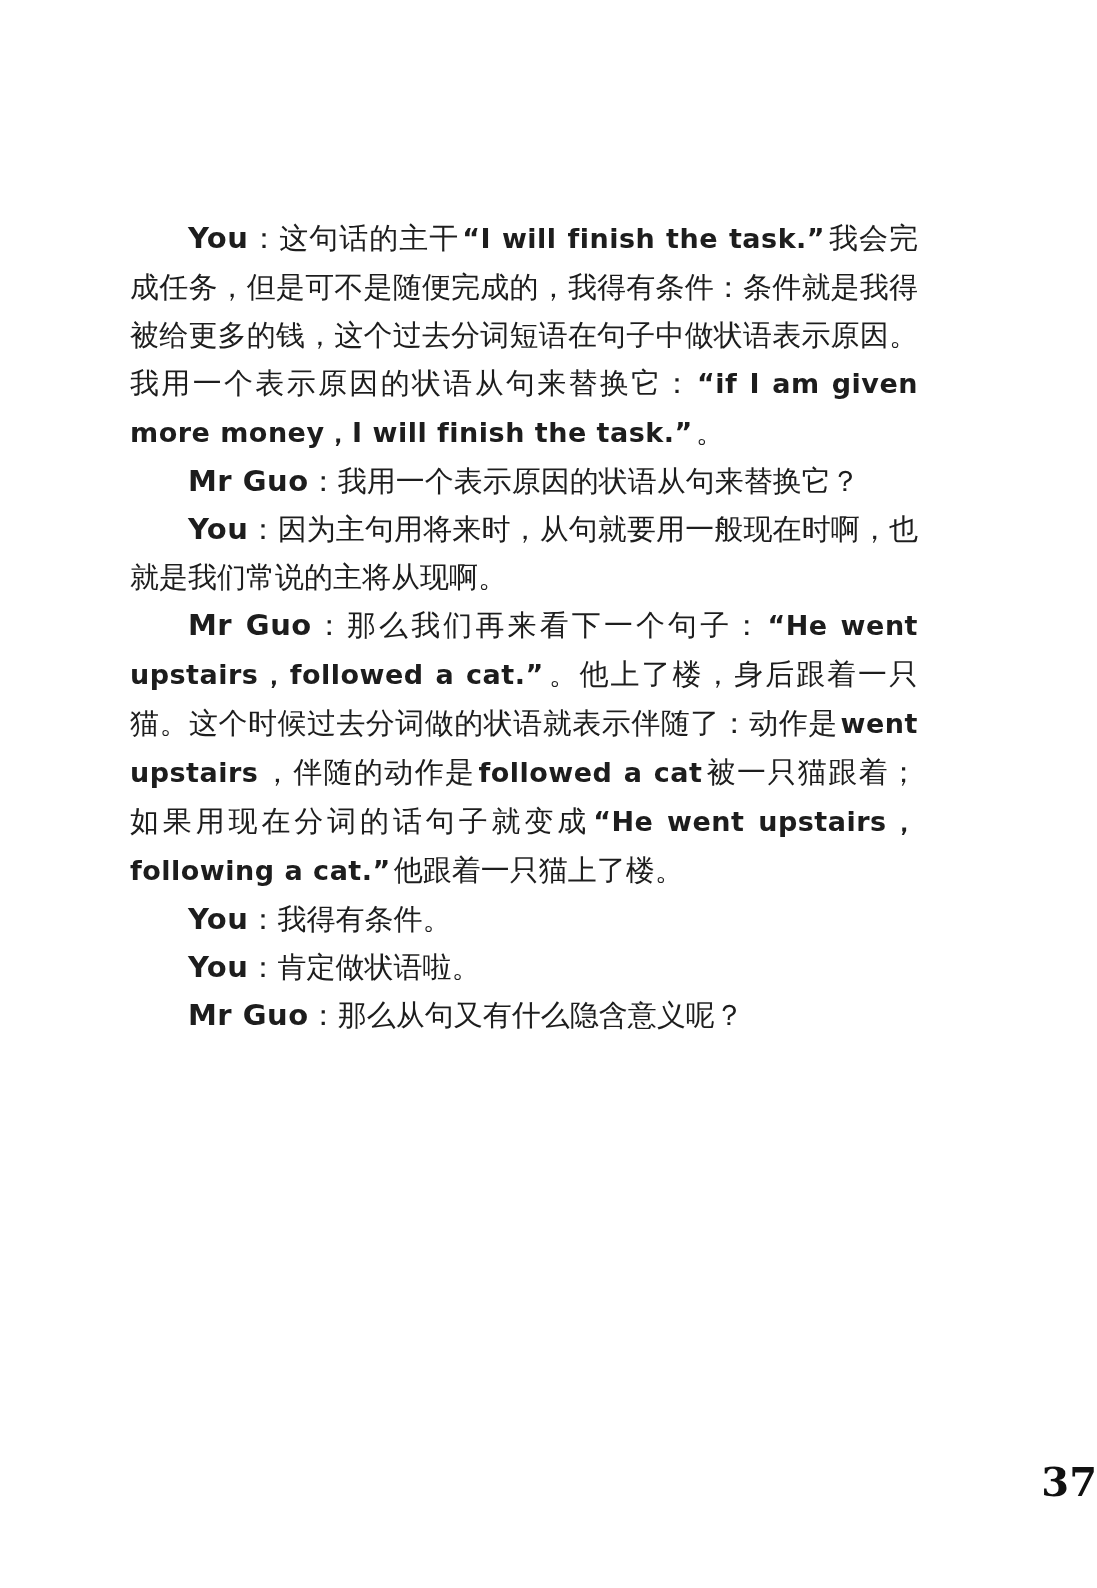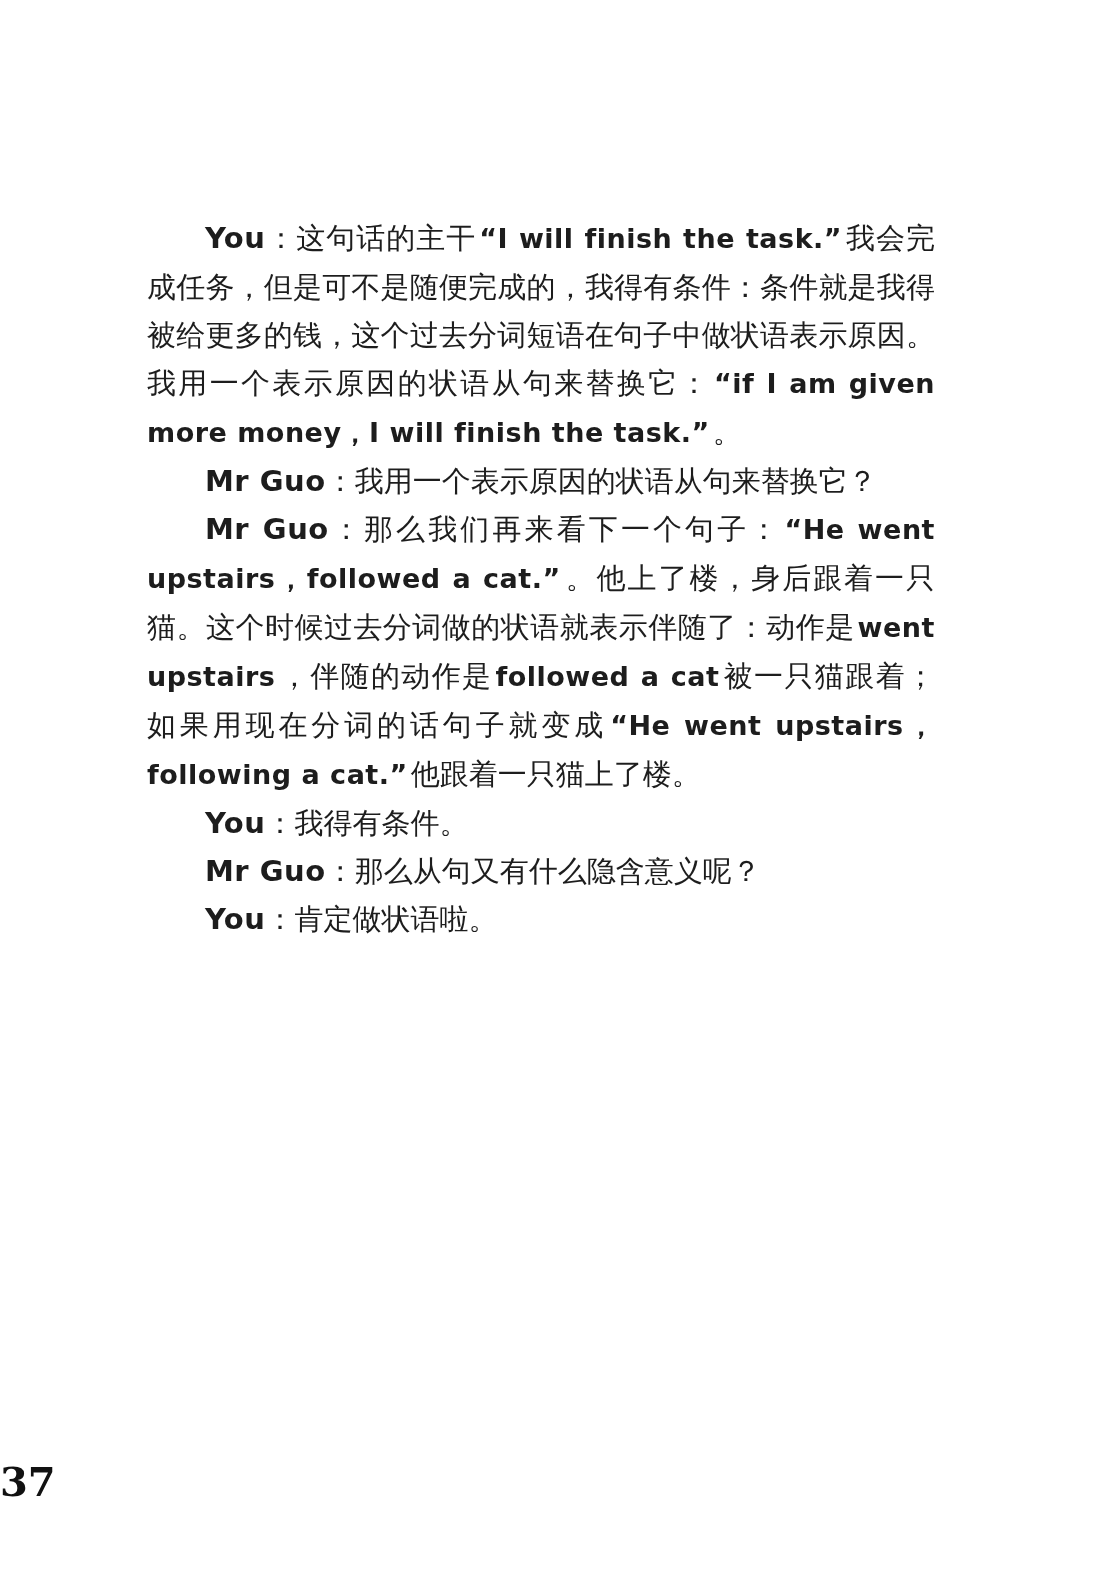--- a/index.html
+++ b/index.html
@@ -10,21 +10,21 @@
   .page {
     position: relative;
     width: 1097px;
     height: 1588px;
     background: #ffffff;
     overflow: hidden;
     font-family: "DejaVu Serif", serif;
   }
   .content {
     position: absolute;
-    left: 147px;
+    left: 130px;
     top: 214px;
     width: 788px;
   }
   .para {
     margin: 0;
     font-size: 29px;
     line-height: 48px;
     color: #1d1d1d;
     text-align: justify;
     text-indent: 2em;
@@ -43,33 +43,34 @@
     margin: 0 3px;
   }
   .seg-cn {
     font-family: "DejaVu Serif", serif;
   }
   .page-number {
     position: absolute;
     left: 0;
     top: 1458px;
     width: 100%;
-    text-align: left;
+    text-align: right;
     font-family: "DejaVu Serif", serif;
     font-weight: bold;
     font-size: 40px;
     color: #111111;
   }
 </style>
 </head>
 <body>
 
 <div class="page">
   <div class="content">
       <p class="para"><span class="seg-speaker">You</span><span class="seg-cn">：这句话的主干</span><span class="seg-en">“I will finish the task.”</span><span class="seg-cn">我会完成任务，但是可不是随便完成的，我得有条件：条件就是我得被给更多的钱，这个过去分词短语在句子中做状语表示原因。我用一个表示原因的状语从句来替换它：</span><span class="seg-en">“if I am given more money，I will finish the task.”</span><span class="seg-cn">。</span></p>
       <p class="para"><span class="seg-speaker">Mr Guo</span><span class="seg-cn">：我用一个表示原因的状语从句来替换它？</span></p>
+      <p class="para"><span class="seg-speaker">You</span><span class="seg-cn">：因为主句用将来时，从句就要用一般现在时啊，也就是我们常说的主将从现啊。</span></p>
       <p class="para"><span class="seg-speaker">Mr Guo</span><span class="seg-cn">：那么我们再来看下一个句子：</span><span class="seg-en">“He went upstairs，followed a cat.”</span><span class="seg-cn">。他上了楼，身后跟着一只猫。这个时候过去分词做的状语就表示伴随了：动作是</span><span class="seg-en">went upstairs</span><span class="seg-cn">，伴随的动作是</span><span class="seg-en">followed a cat</span><span class="seg-cn">被一只猫跟着；如果用现在分词的话句子就变成</span><span class="seg-en">“He went upstairs，following a cat.”</span><span class="seg-cn">他跟着一只猫上了楼。</span></p>
       <p class="para"><span class="seg-speaker">You</span><span class="seg-cn">：我得有条件。</span></p>
+      <p class="para"><span class="seg-speaker">You</span><span class="seg-cn">：肯定做状语啦。</span></p>
       <p class="para"><span class="seg-speaker">Mr Guo</span><span class="seg-cn">：那么从句又有什么隐含意义呢？</span></p>
-      <p class="para"><span class="seg-speaker">You</span><span class="seg-cn">：肯定做状语啦。</span></p>
     </div>
   <div class="page-number">37</div>
 </div>
 
 </body></html>

